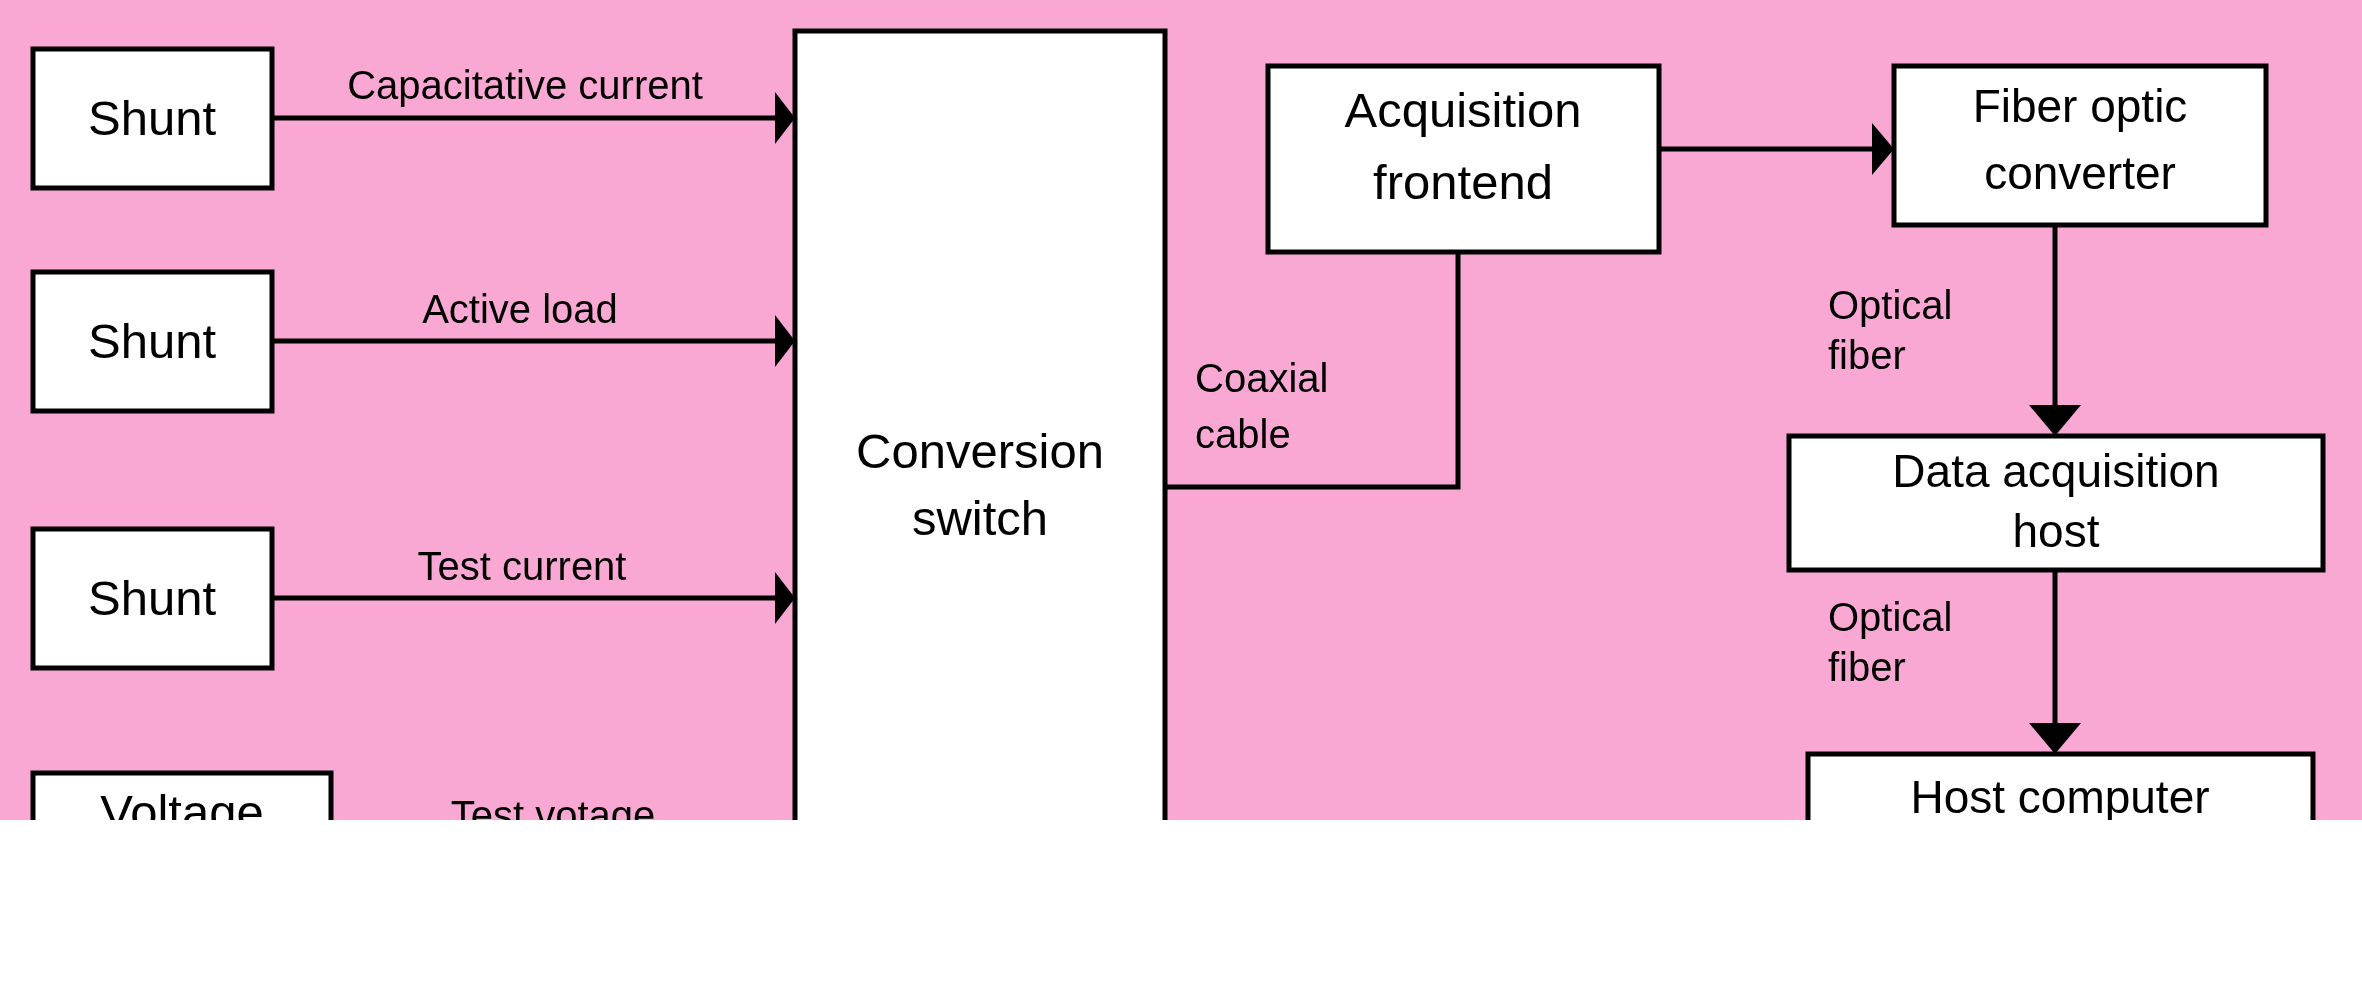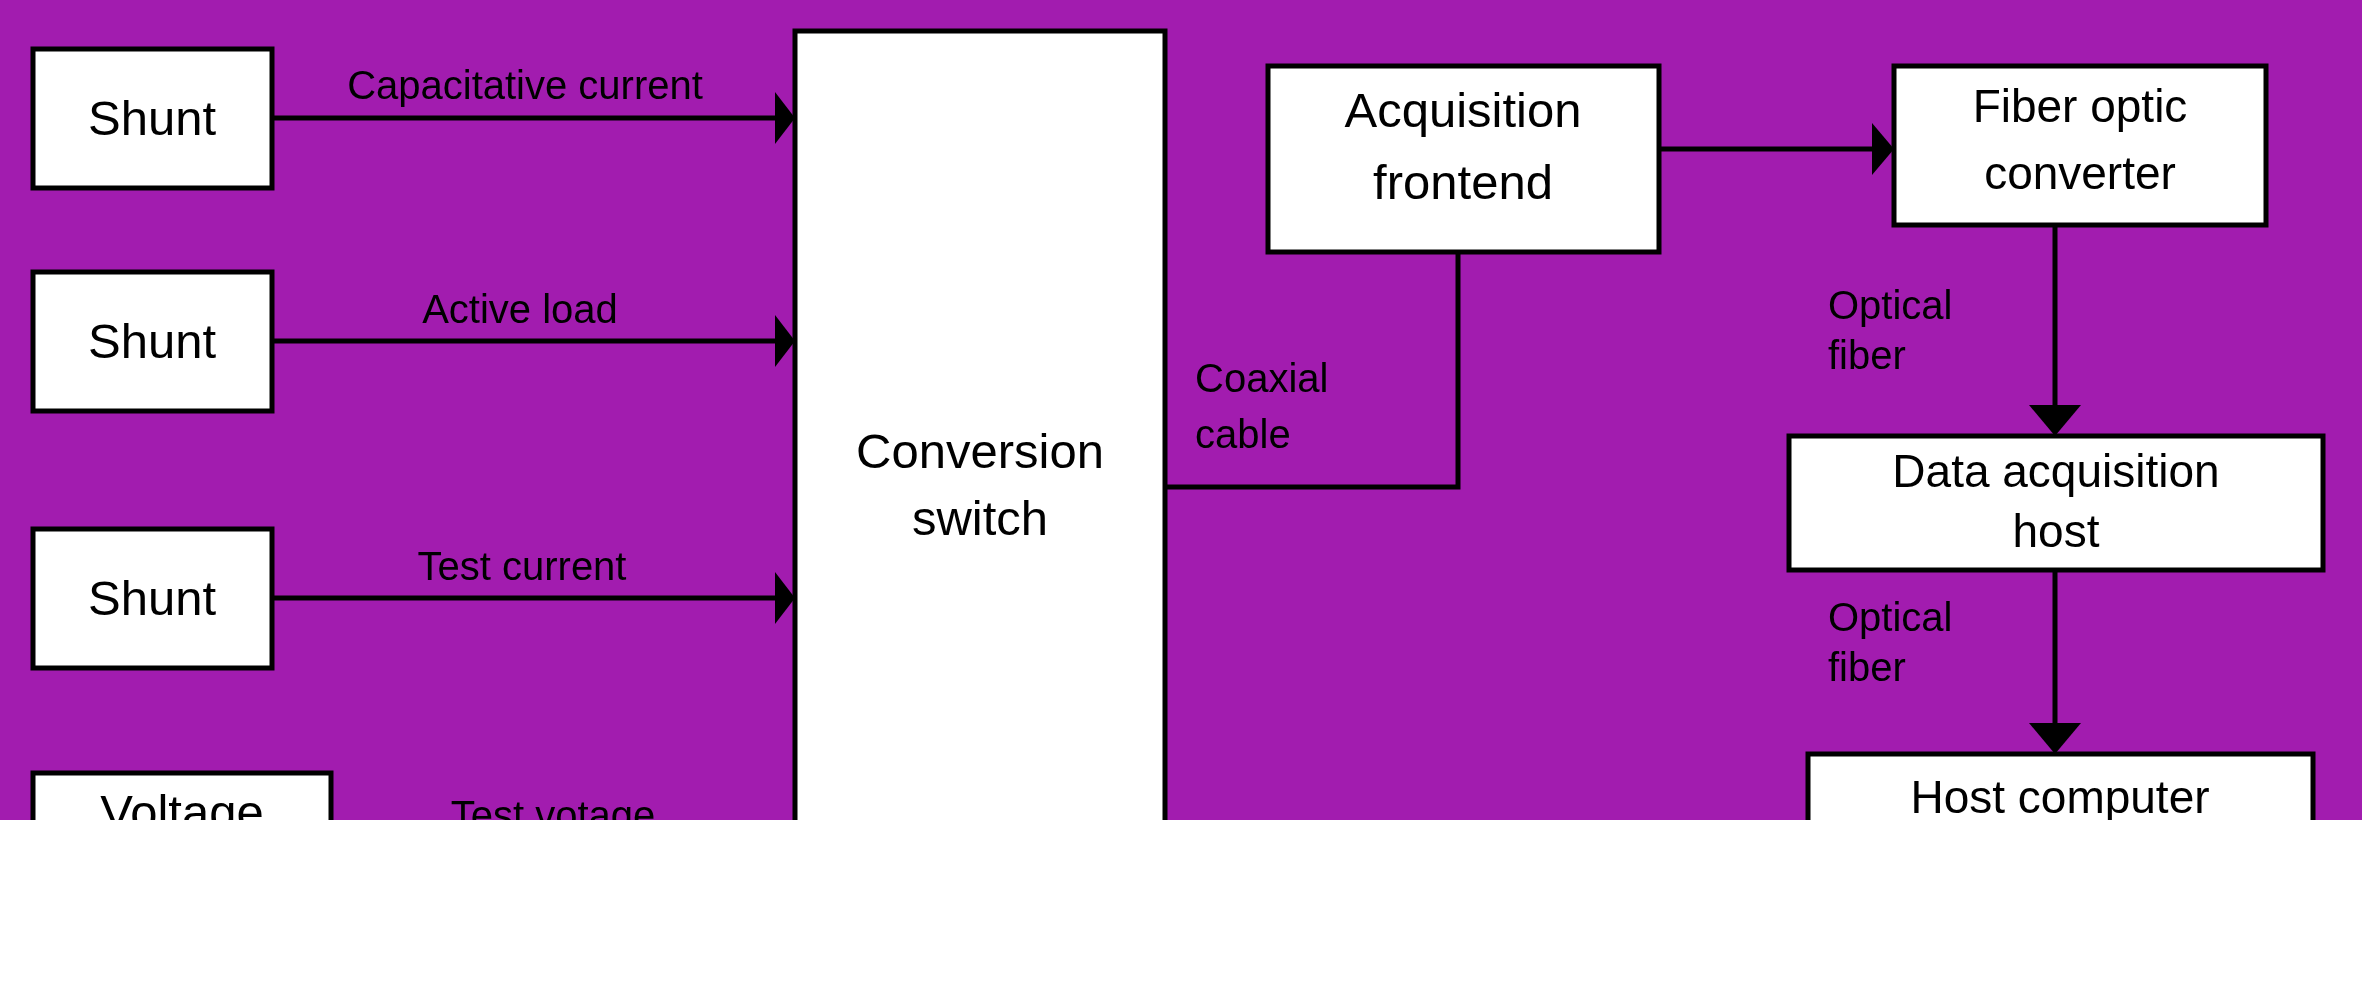--- a/index.html
+++ b/index.html
@@ -4,21 +4,21 @@
 <style>
   html, body {
     margin: 0;
     padding: 0;
     background: #ffffff;
   }
   #diagram-root {
     position: relative;
     width: 2362px;
     height: 820px;
-    background: #a21caf;
+    background: #f9a8d4;
     font-family: "Liberation Sans", "DejaVu Sans", sans-serif;
     overflow: hidden;
     text-align: center;
   }
   svg#flow-svg {
     position: absolute;
     top: 0;
     left: 0;
     width: 2362px;
     height: 982px;

